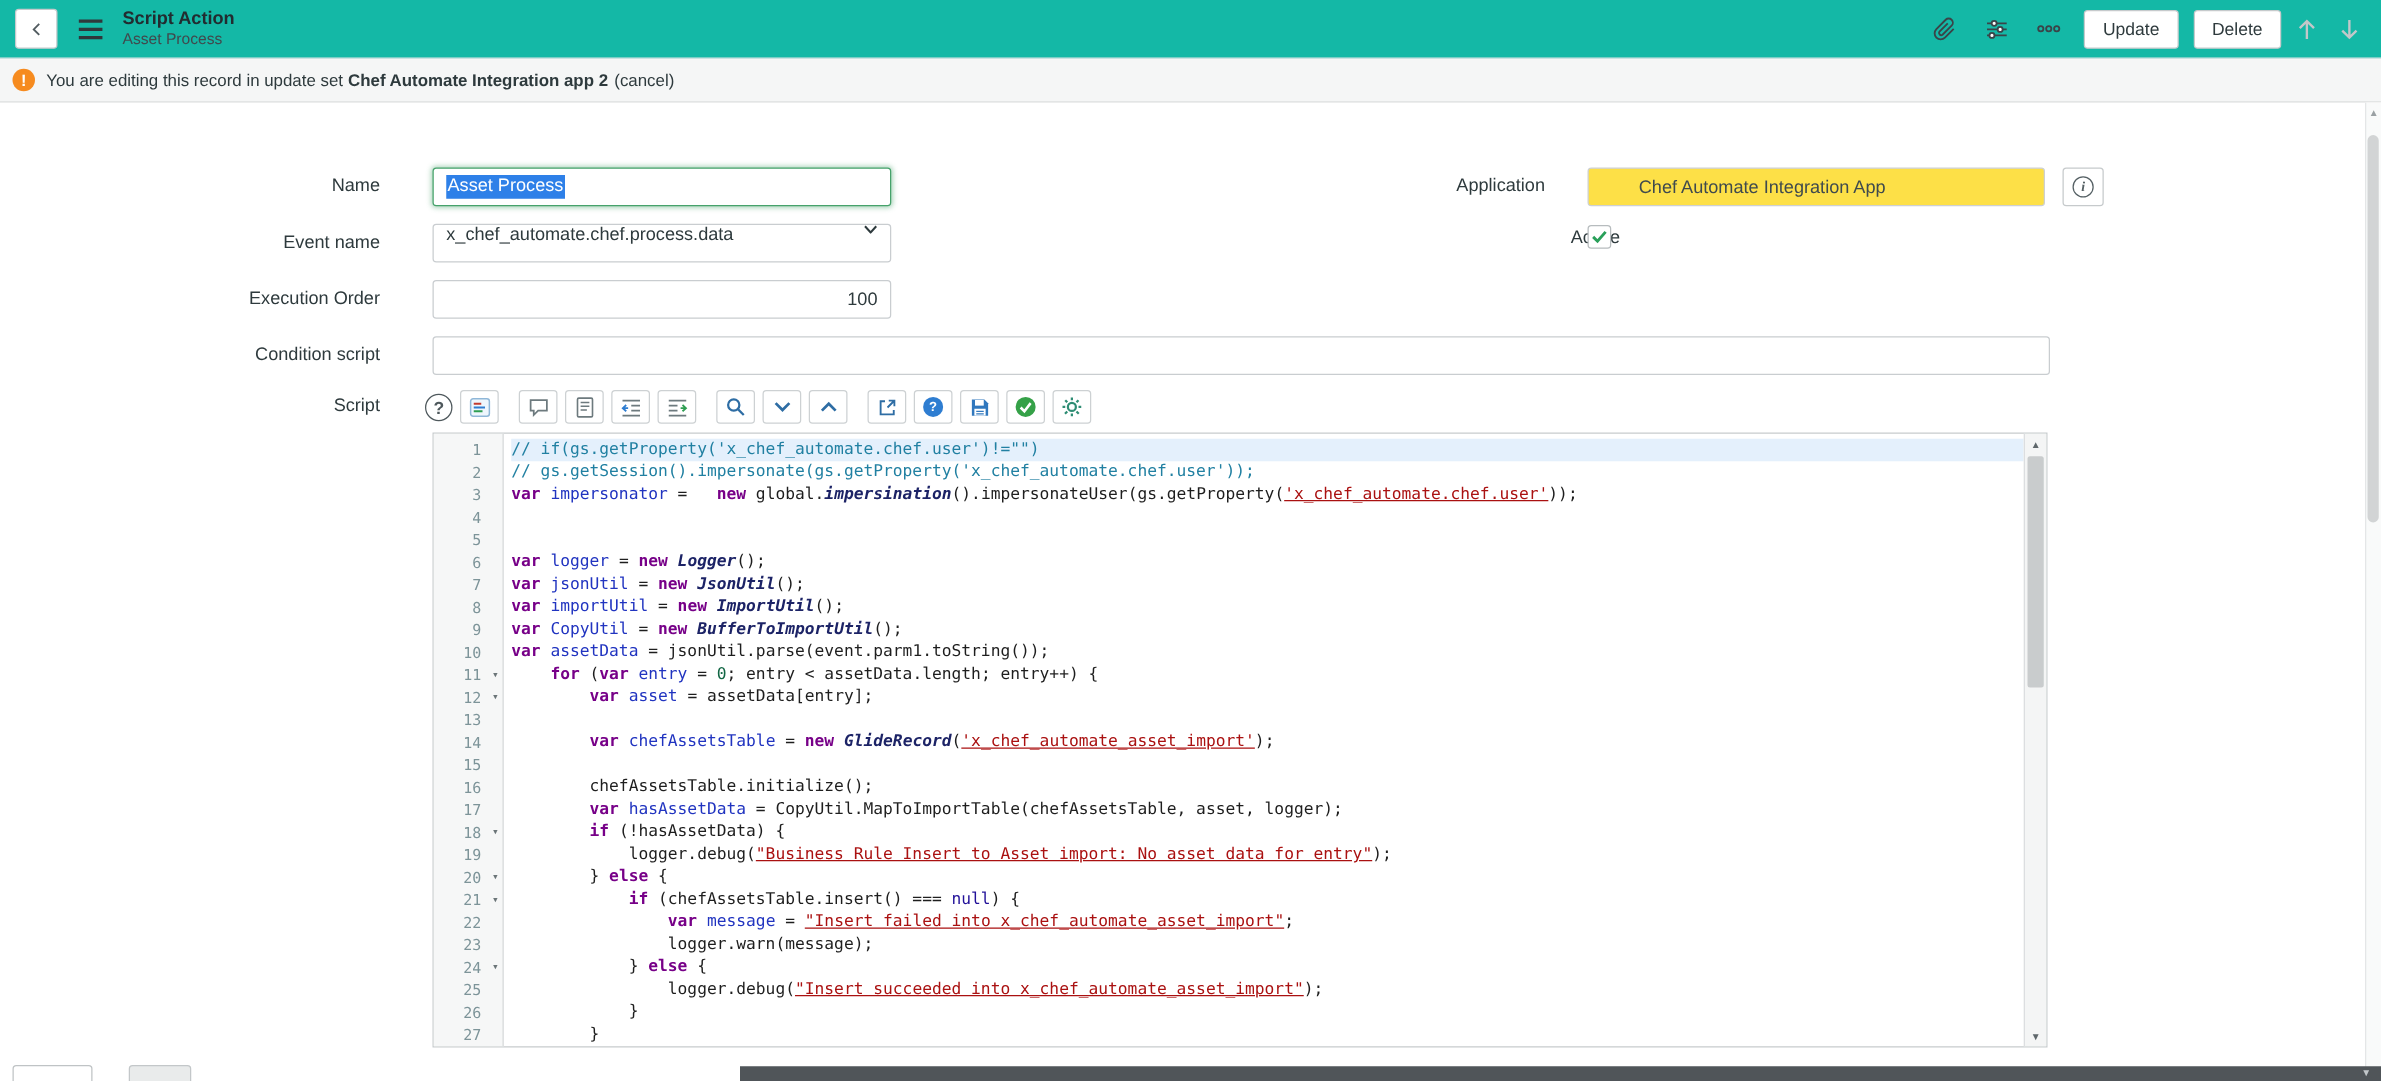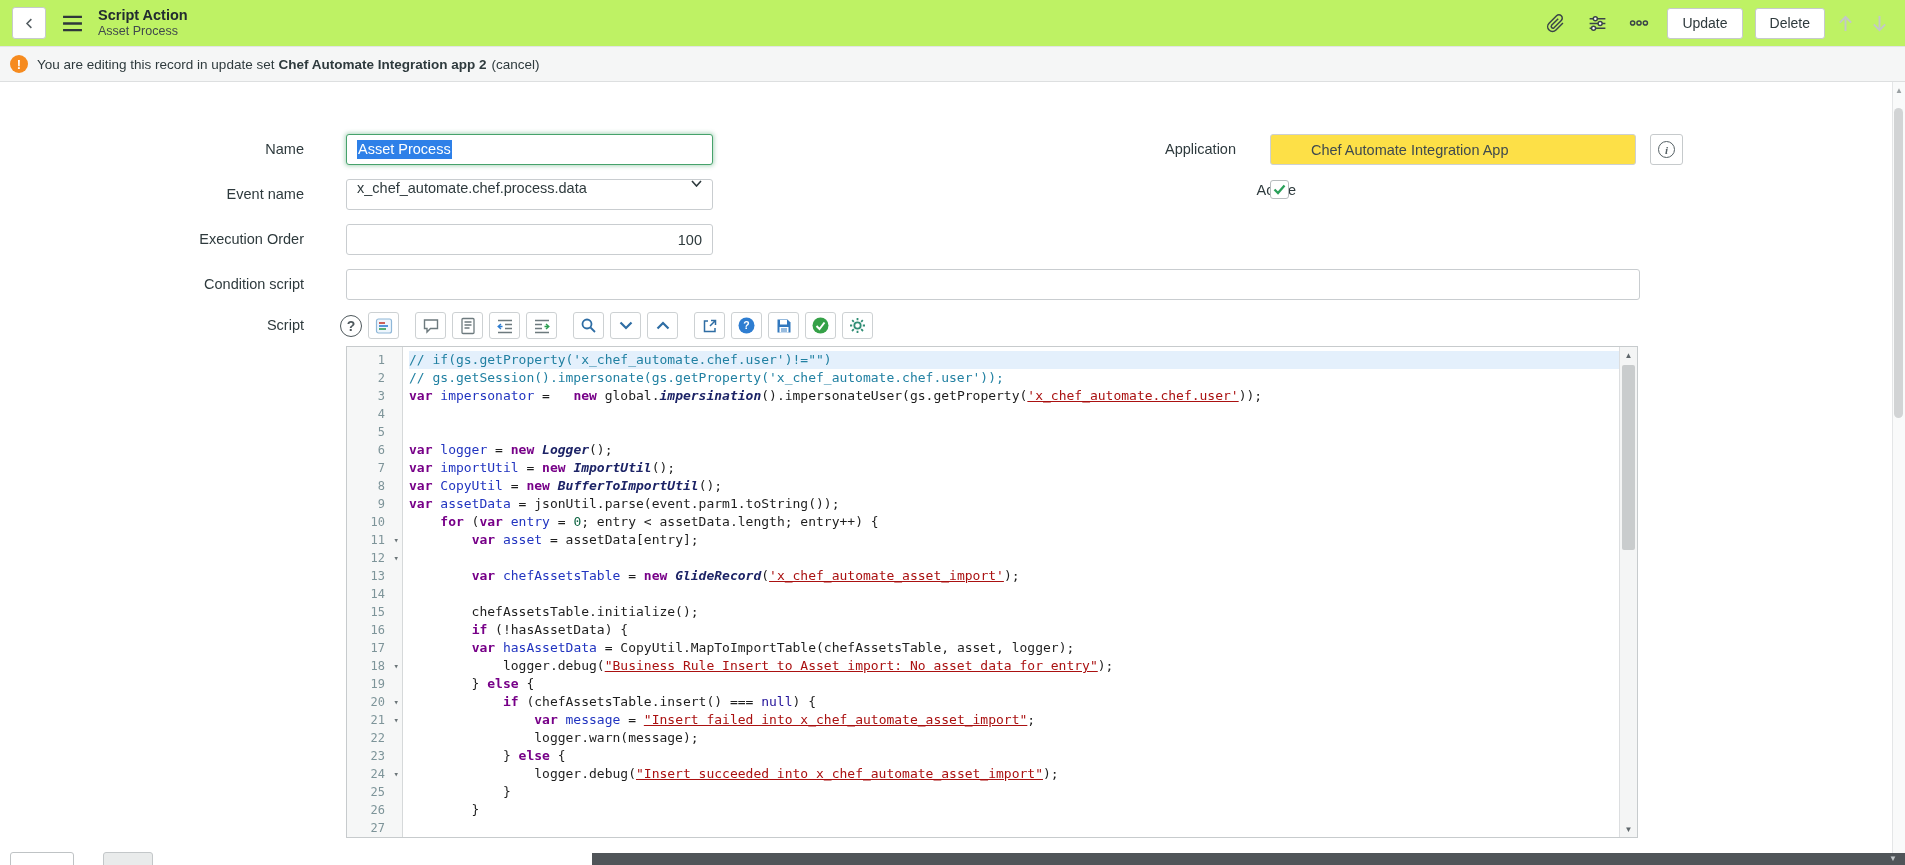--- a/index.html
+++ b/index.html
@@ -1,20 +1,20 @@
 <!DOCTYPE html>
 <html><head>
 <meta charset="utf-8">
 <style>
   html,body{margin:0;padding:0;background:#fff;}
   .screen{position:relative;width:1905px;height:865px;background:#fff;overflow:hidden;
           font-family:"Liberation Sans",sans-serif;color:#2e3a3d;}
 
   
-  .hdr{position:absolute;top:0;left:0;right:0;height:47px;background:#bef264;
+  .hdr{position:absolute;top:0;left:0;right:0;height:47px;background:#14b8a6;
        border-bottom:1px solid #e2e4e5;display:flex;align-items:center;padding:0 12px;box-sizing:border-box;}
   .btn-sq{width:34px;height:32px;border:1px solid #c6cacc;border-radius:3px;background:#fff;
           display:flex;align-items:center;justify-content:center;cursor:pointer;padding:0;}
   .burger{border:none;background:none;margin-left:12px;width:28px;height:28px;
           display:flex;align-items:center;justify-content:center;cursor:pointer;padding:0;}
   .titles{margin-left:12px;}
   .t1{font-size:14.5px;font-weight:700;line-height:17px;color:#222c30;}
   .t2{font-size:12.5px;color:#41494d;line-height:15px;}
   .hdr-right{margin-left:auto;display:flex;align-items:center;}
   .icon-btn{width:32px;height:30px;background:none;border:none;display:flex;align-items:center;
@@ -310,31 +310,32 @@
         <div class="gut-line"><span>26</span></div>
         <div class="gut-line"><span>27</span></div>
       </div>
     <div class="code">
         <div class="code-line active"><span class="tk-c">// if(gs.getProperty('x_chef_automate.chef.user')!="")</span></div>
         <div class="code-line"><span class="tk-c">// gs.getSession().impersonate(gs.getProperty('x_chef_automate.chef.user'));</span></div>
         <div class="code-line"><span class="tk-k">var</span><span class="tk-p"> </span><span class="tk-d">impersonator</span><span class="tk-p"> =   </span><span class="tk-k">new</span><span class="tk-p"> global.</span><span class="tk-t">impersination</span><span class="tk-p">().impersonateUser(gs.getProperty(</span><span class="tk-s">'x_chef_automate.chef.user'</span><span class="tk-p">));</span></div>
         <div class="code-line"></div>
         <div class="code-line"></div>
         <div class="code-line"><span class="tk-k">var</span><span class="tk-p"> </span><span class="tk-d">logger</span><span class="tk-p"> = </span><span class="tk-k">new</span><span class="tk-p"> </span><span class="tk-t">Logger</span><span class="tk-p">();</span></div>
+        <div class="code-line"><span class="tk-k">var</span><span class="tk-p"> </span><span class="tk-d">jsonUtil</span><span class="tk-p"> = </span><span class="tk-k">new</span><span class="tk-p"> </span><span class="tk-t">JsonUtil</span><span class="tk-p">();</span></div>
         <div class="code-line"><span class="tk-k">var</span><span class="tk-p"> </span><span class="tk-d">importUtil</span><span class="tk-p"> = </span><span class="tk-k">new</span><span class="tk-p"> </span><span class="tk-t">ImportUtil</span><span class="tk-p">();</span></div>
         <div class="code-line"><span class="tk-k">var</span><span class="tk-p"> </span><span class="tk-d">CopyUtil</span><span class="tk-p"> = </span><span class="tk-k">new</span><span class="tk-p"> </span><span class="tk-t">BufferToImportUtil</span><span class="tk-p">();</span></div>
         <div class="code-line"><span class="tk-k">var</span><span class="tk-p"> </span><span class="tk-d">assetData</span><span class="tk-p"> = jsonUtil.parse(event.parm1.toString());</span></div>
         <div class="code-line"><span class="tk-p">    </span><span class="tk-k">for</span><span class="tk-p"> (</span><span class="tk-k">var</span><span class="tk-p"> </span><span class="tk-d">entry</span><span class="tk-p"> = </span><span class="tk-n">0</span><span class="tk-p">; entry &lt; assetData.length; entry++) {</span></div>
         <div class="code-line"><span class="tk-p">        </span><span class="tk-k">var</span><span class="tk-p"> </span><span class="tk-d">asset</span><span class="tk-p"> = assetData[entry];</span></div>
         <div class="code-line"></div>
         <div class="code-line"><span class="tk-p">        </span><span class="tk-k">var</span><span class="tk-p"> </span><span class="tk-d">chefAssetsTable</span><span class="tk-p"> = </span><span class="tk-k">new</span><span class="tk-p"> </span><span class="tk-t">GlideRecord</span><span class="tk-p">(</span><span class="tk-s">'x_chef_automate_asset_import'</span><span class="tk-p">);</span></div>
         <div class="code-line"></div>
         <div class="code-line"><span class="tk-p">        chefAssetsTable.initialize();</span></div>
+        <div class="code-line"><span class="tk-p">        </span><span class="tk-k">var</span><span class="tk-p"> </span><span class="tk-d">hasAssetData</span><span class="tk-p"> = CopyUtil.MapToImportTable(chefAssetsTable, asset, logger);</span></div>
         <div class="code-line"><span class="tk-p">        </span><span class="tk-k">if</span><span class="tk-p"> (!hasAssetData) {</span></div>
-        <div class="code-line"><span class="tk-p">        </span><span class="tk-k">var</span><span class="tk-p"> </span><span class="tk-d">hasAssetData</span><span class="tk-p"> = CopyUtil.MapToImportTable(chefAssetsTable, asset, logger);</span></div>
         <div class="code-line"><span class="tk-p">            logger.debug(</span><span class="tk-s">"Business Rule Insert to Asset import: No asset data for entry"</span><span class="tk-p">);</span></div>
         <div class="code-line"><span class="tk-p">        } </span><span class="tk-k">else</span><span class="tk-p"> {</span></div>
         <div class="code-line"><span class="tk-p">            </span><span class="tk-k">if</span><span class="tk-p"> (chefAssetsTable.insert() === </span><span class="tk-a">null</span><span class="tk-p">) {</span></div>
         <div class="code-line"><span class="tk-p">                </span><span class="tk-k">var</span><span class="tk-p"> </span><span class="tk-d">message</span><span class="tk-p"> = </span><span class="tk-s">"Insert failed into x_chef_automate_asset_import"</span><span class="tk-p">;</span></div>
         <div class="code-line"><span class="tk-p">                logger.warn(message);</span></div>
         <div class="code-line"><span class="tk-p">            } </span><span class="tk-k">else</span><span class="tk-p"> {</span></div>
         <div class="code-line"><span class="tk-p">                logger.debug(</span><span class="tk-s">"Insert succeeded into x_chef_automate_asset_import"</span><span class="tk-p">);</span></div>
         <div class="code-line"><span class="tk-p">            }</span></div>
         <div class="code-line"><span class="tk-p">        }</span></div>
       </div>

